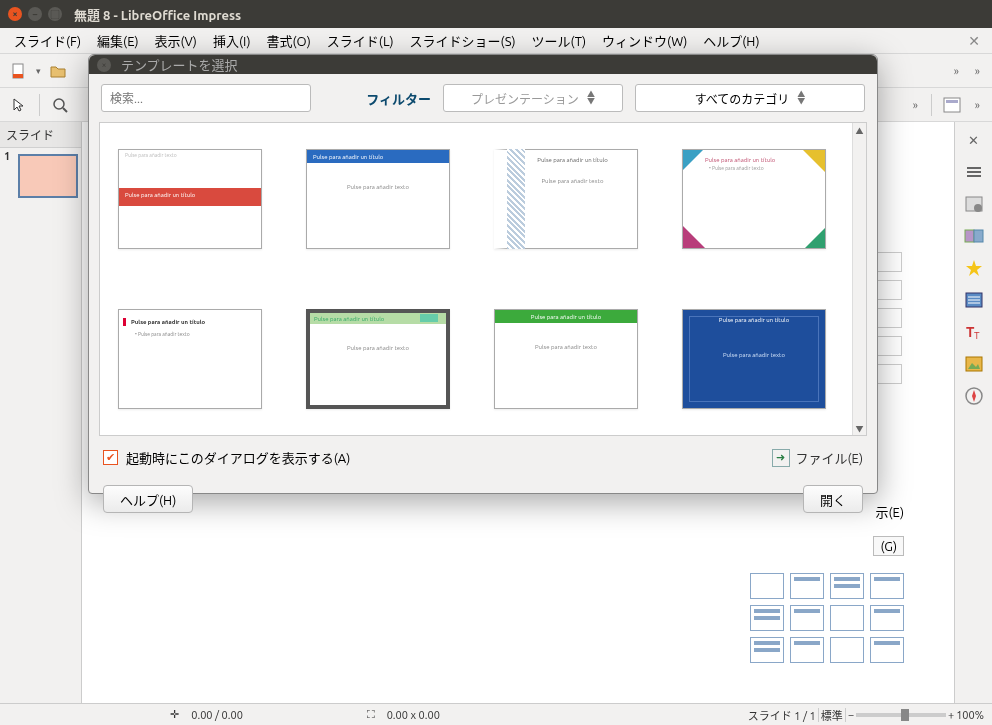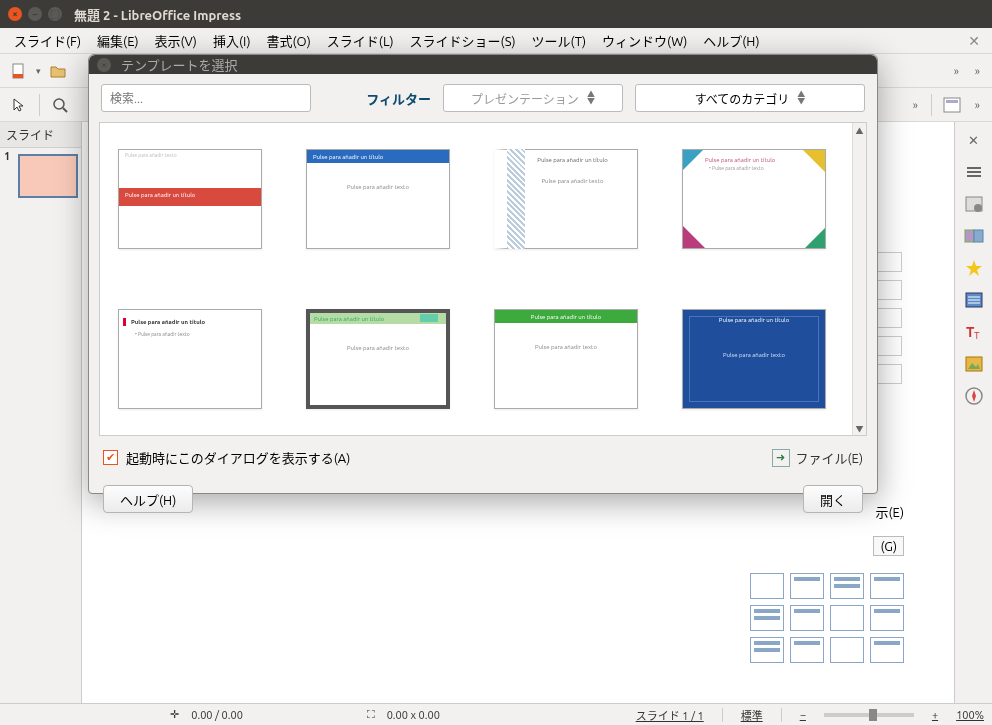--- a/index.html
+++ b/index.html
@@ -33,21 +33,21 @@
 .slide-thumb-inner { background: #f8c9b8; width: 100%; height: 100%; }
 
 .canvas-area { flex: 1; background: #fff; position: relative; }
 .right-sidebar { width: 38px; background: #f2f1f0; border-left: 1px solid #ccc; display: flex; flex-direction: column; align-items: center; padding-top: 6px; gap: 8px; }
 .sidebar-icon { width: 24px; height: 24px; display: flex; align-items: center; justify-content: center; cursor: pointer; }
 .sidebar-close { font-size: 13px; color: #666; }
 
 
 .statusbar { position: absolute; bottom: 0; left: 0; right: 0; height: 22px; background: #f2f1f0; border-top: 1px solid #ccc; display: flex; align-items: center; font-size: 11px; color: #333; padding: 0 8px; gap: 12px; }
 .status-sep { width: 1px; height: 14px; background: #ccc; }
-.status-right { margin-left: auto; display: flex; align-items: center; gap: 18px; text-decoration: underline; }
+.status-right { margin-left: auto; display: flex; align-items: center; gap: 2px; }
 .zoom-slider { width: 90px; height: 4px; background: #ccc; position: relative; }
 .zoom-handle { position: absolute; left: 50%; top: -4px; width: 8px; height: 12px; background: #888; }
 
 
 .dialog { position: absolute; left: 88px; top: 54px; width: 790px; height: 440px; background: #f2f1f0; border: 1px solid #888; box-shadow: 0 8px 32px rgba(0,0,0,.35); border-radius: 6px 6px 4px 4px; display: flex; flex-direction: column; }
 .dialog-titlebar { height: 28px; background: #3c3b37; border-radius: 6px 6px 0 0; display: flex; align-items: center; padding: 0 8px; color: #aaa; font-size: 13px; }
 .dialog-titlebar .win-btn { margin-right: 10px; }
 
 .dialog-filter-row { display: flex; align-items: center; padding: 10px 12px; gap: 12px; }
 .search-input { width: 210px; height: 28px; border: 1px solid #bbb; border-radius: 3px; padding: 0 8px; font-size: 12px; background: #fff; }
@@ -110,21 +110,21 @@
 </style>
 </head>
 <body>
 
 <div class="titlebar">
   <div class="win-controls">
     <div class="win-btn win-close">×</div>
     <div class="win-btn win-min">–</div>
     <div class="win-btn win-max">▢</div>
   </div>
-  <span>無題 2 - LibreOffice Impress</span>
+  <span>無題 8 - LibreOffice Impress</span>
 </div>
 
 <div class="menubar">
   <div class="menu-item">スライド(F)</div>
   <div class="menu-item">編集(E)</div>
   <div class="menu-item">表示(V)</div>
   <div class="menu-item">挿入(I)</div>
   <div class="menu-item">書式(O)</div>
   <div class="menu-item">スライド(L)</div>
   <div class="menu-item">スライドショー(S)</div>

